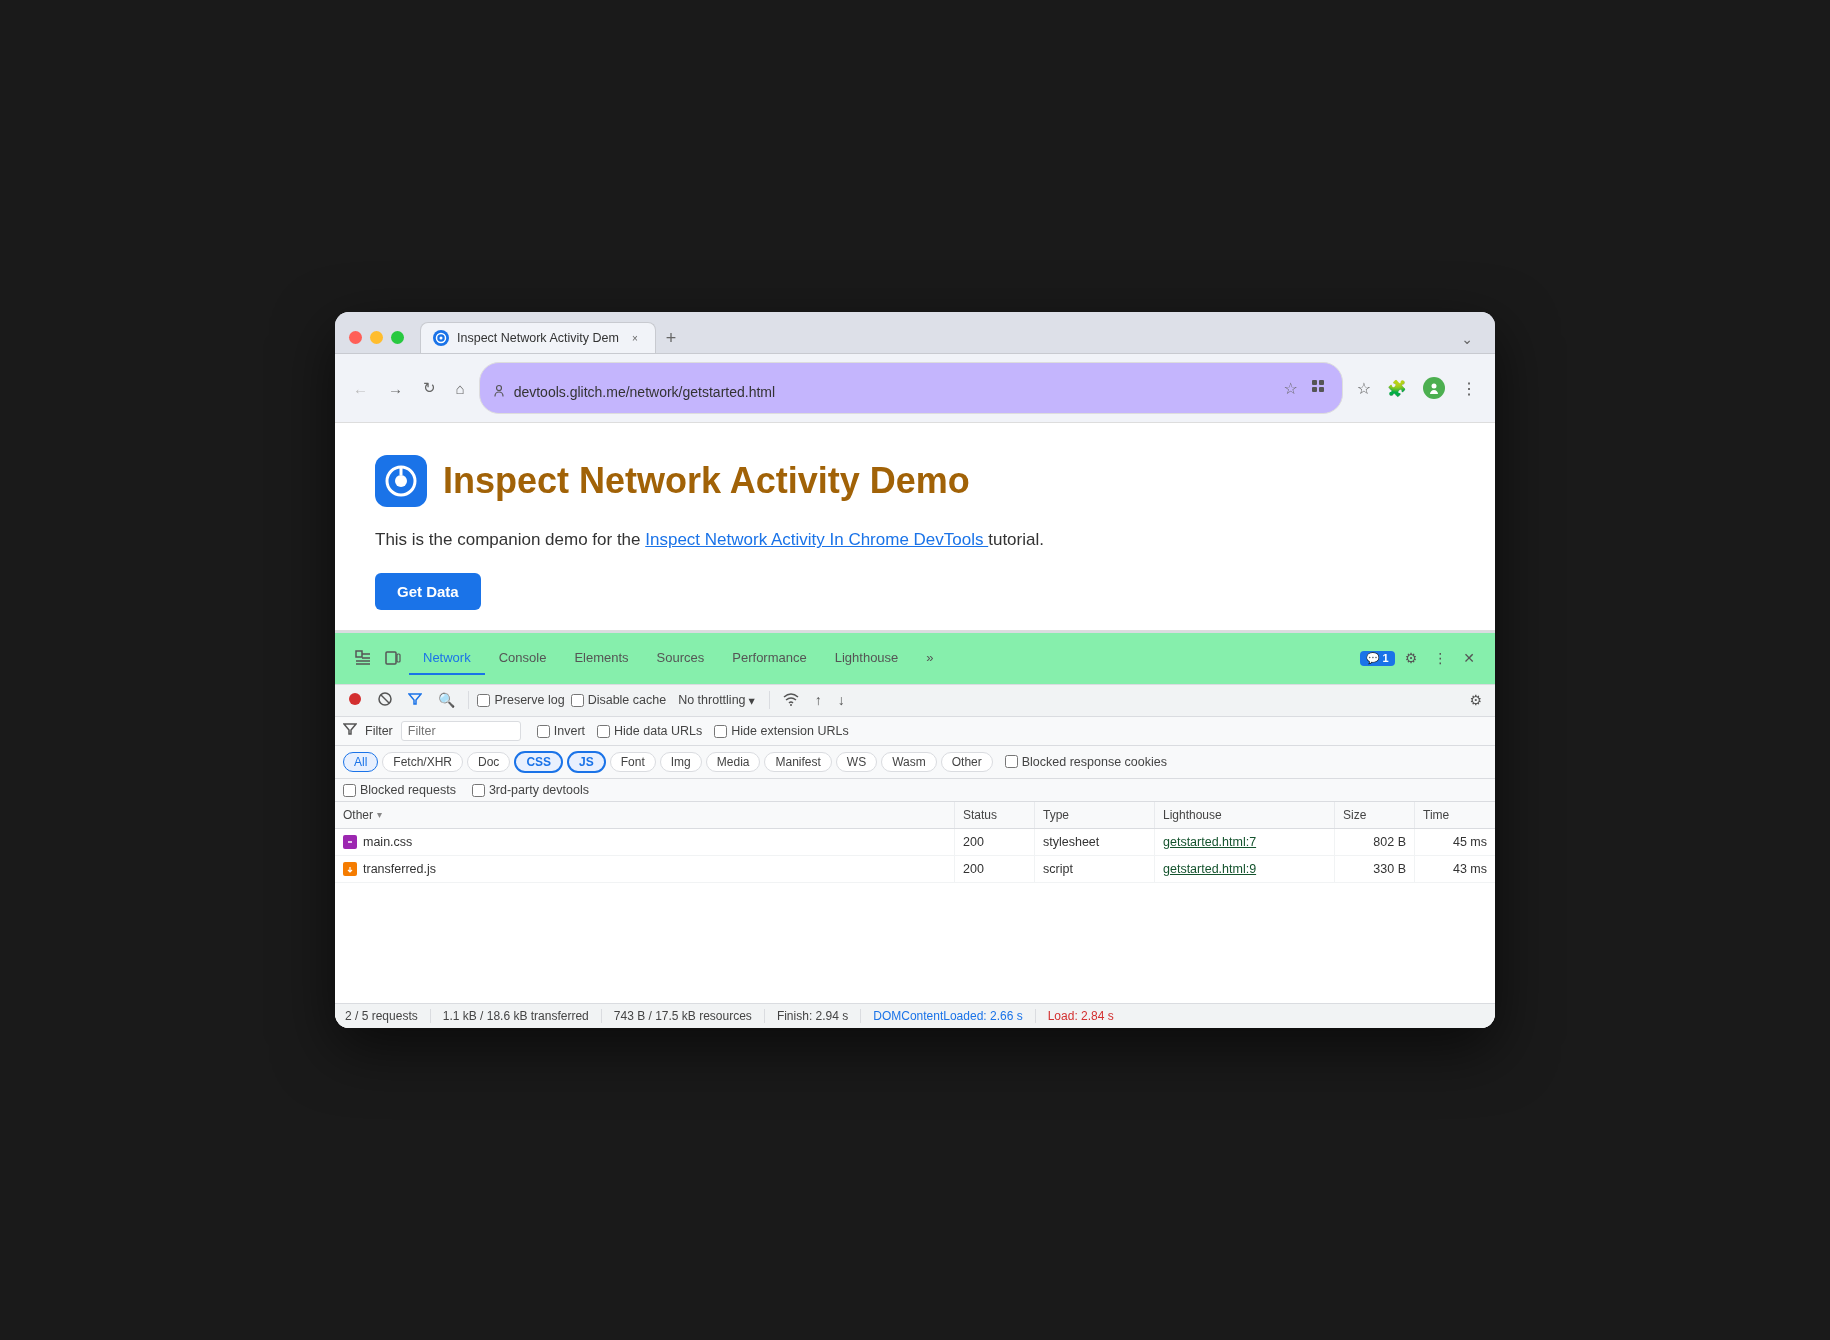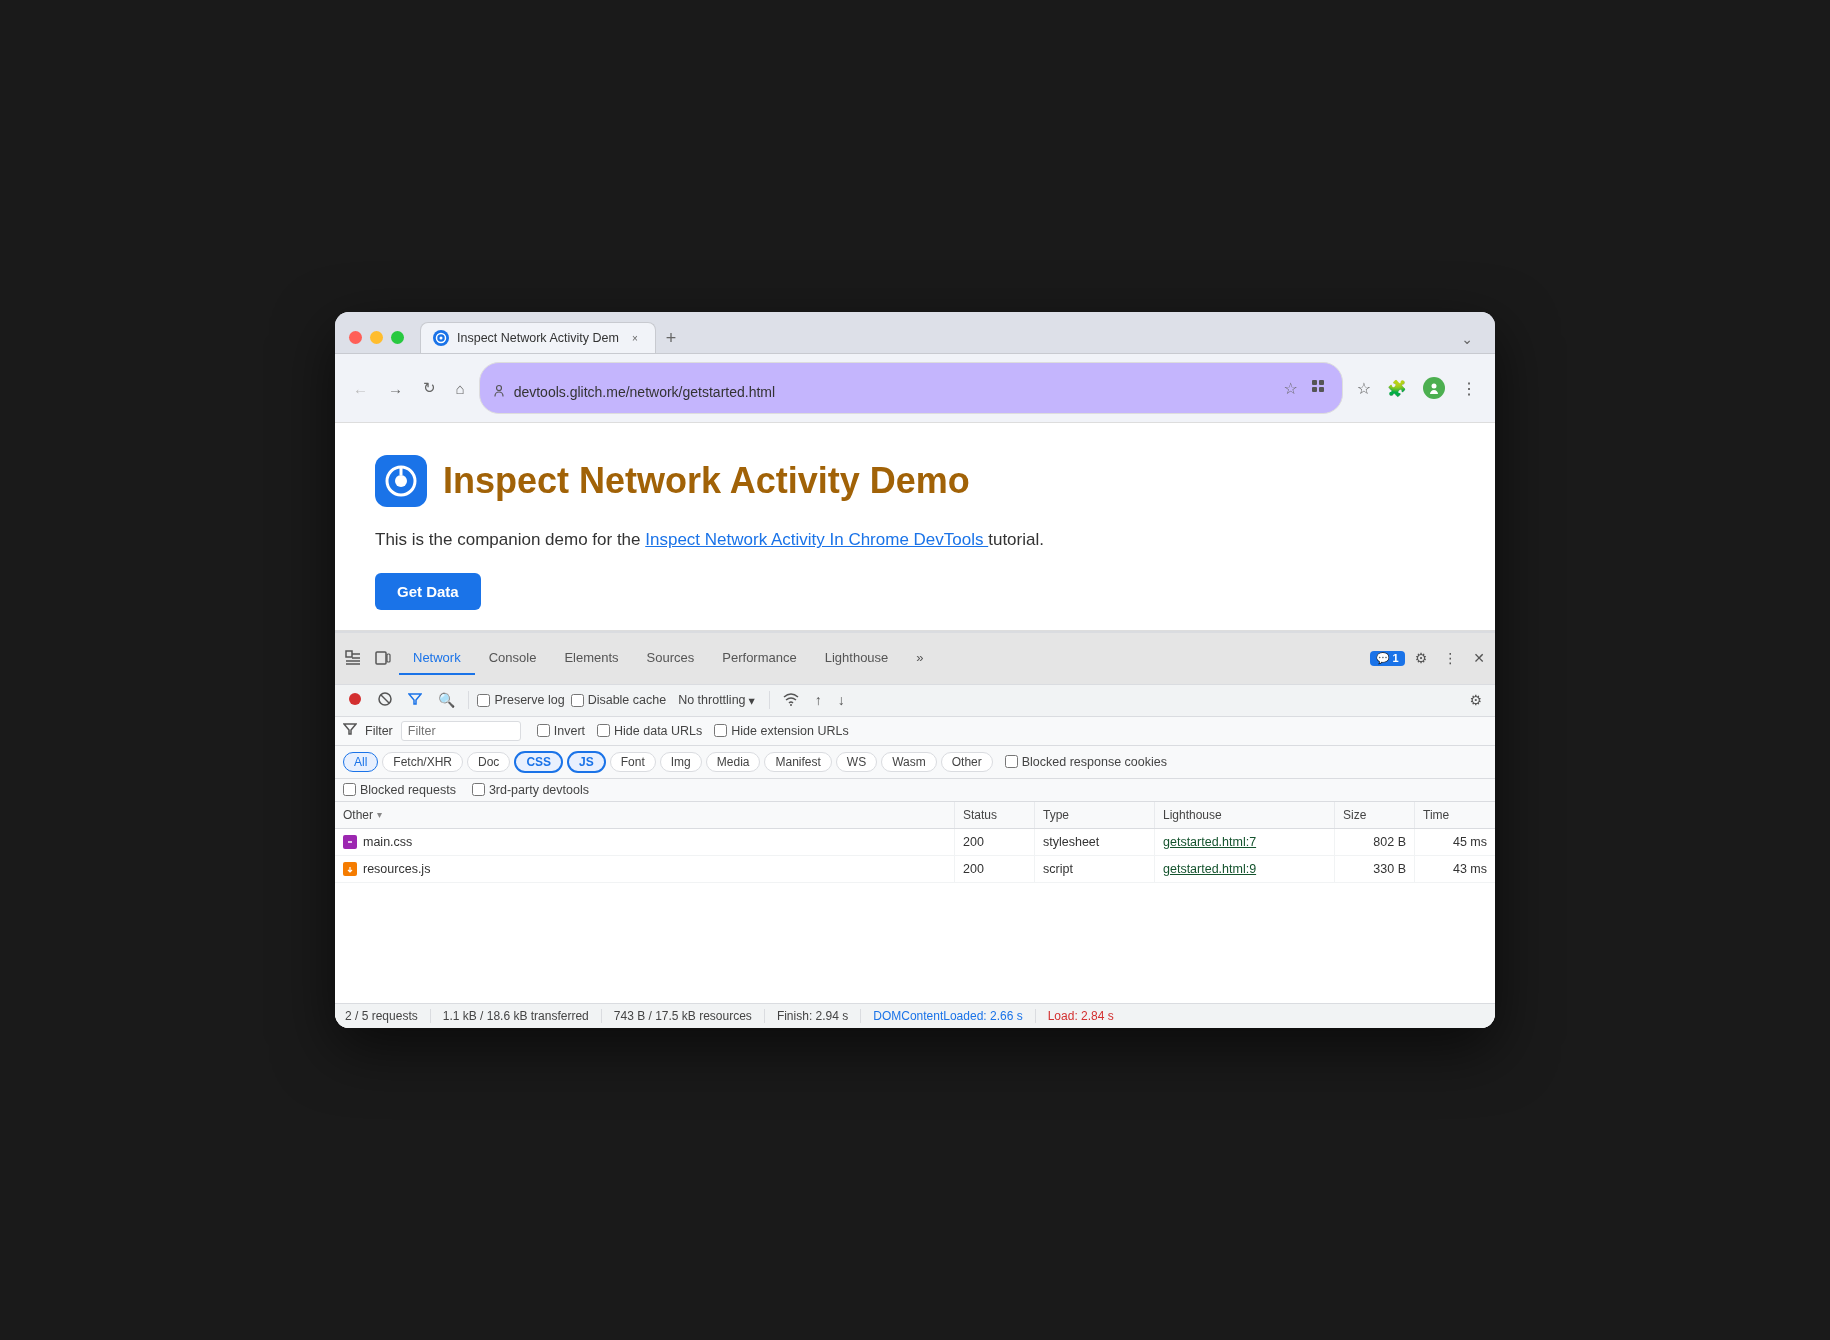--- a/index.html
+++ b/index.html
@@ -234,23 +234,23 @@
     
     .devtools {
       background: #f8f9fa;
       border-top: 2px solid #dadce0;
     }
 
     
     .devtools-toolbar {
       display: flex;
       align-items: center;
-      background: #e5e5e5;
+      background: #86efac;
       border-bottom: 1px solid #dadce0;
-      padding: 0 4px;
+      padding: 0 14px;
       height: 52px;
       gap: 2px;
     }
     .dt-icon-btn {
       background: none;
       border: none;
       cursor: pointer;
       padding: 4px 6px;
       color: #555;
       font-size: 14px;
@@ -369,21 +369,21 @@
       background: white;
       width: 120px;
     }
     .filter-checkboxes {
       display: flex;
       gap: 12px;
       margin-left: 8px;
     }
     .filter-check-label {
       display: flex;
-      align-items: flex-start;
+      align-items: flex-end;
       gap: 4px;
       font-size: 12.5px;
       color: #444;
     }
 
     
     .type-filters {
       display: flex;
       align-items: center;
       background: #f8f9fa;
@@ -803,21 +803,21 @@
       </div>
 
       <div class="table-row">
         <div class="td-cell name-cell">
           <div class="file-icon-js">
             <svg width="10" height="10" viewBox="0 0 10 10" fill="none">
               <rect x="1" y="1" width="8" height="8" fill="#f57c00"></rect>
               <path d="M5 3v4M3 6l2 2 2-2" stroke="white" stroke-width="1.2" fill="none"></path>
             </svg>
           </div>
-          <span>resources.js</span>
+          <span>transferred.js</span>
         </div>
         <div class="td-cell">200</div>
         <div class="td-cell">script</div>
         <div class="td-cell">
           <span class="initiator-link">getstarted.html:9</span>
         </div>
         <div class="td-cell td-right">330 B</div>
         <div class="td-cell td-right">43 ms</div>
       </div>
 

